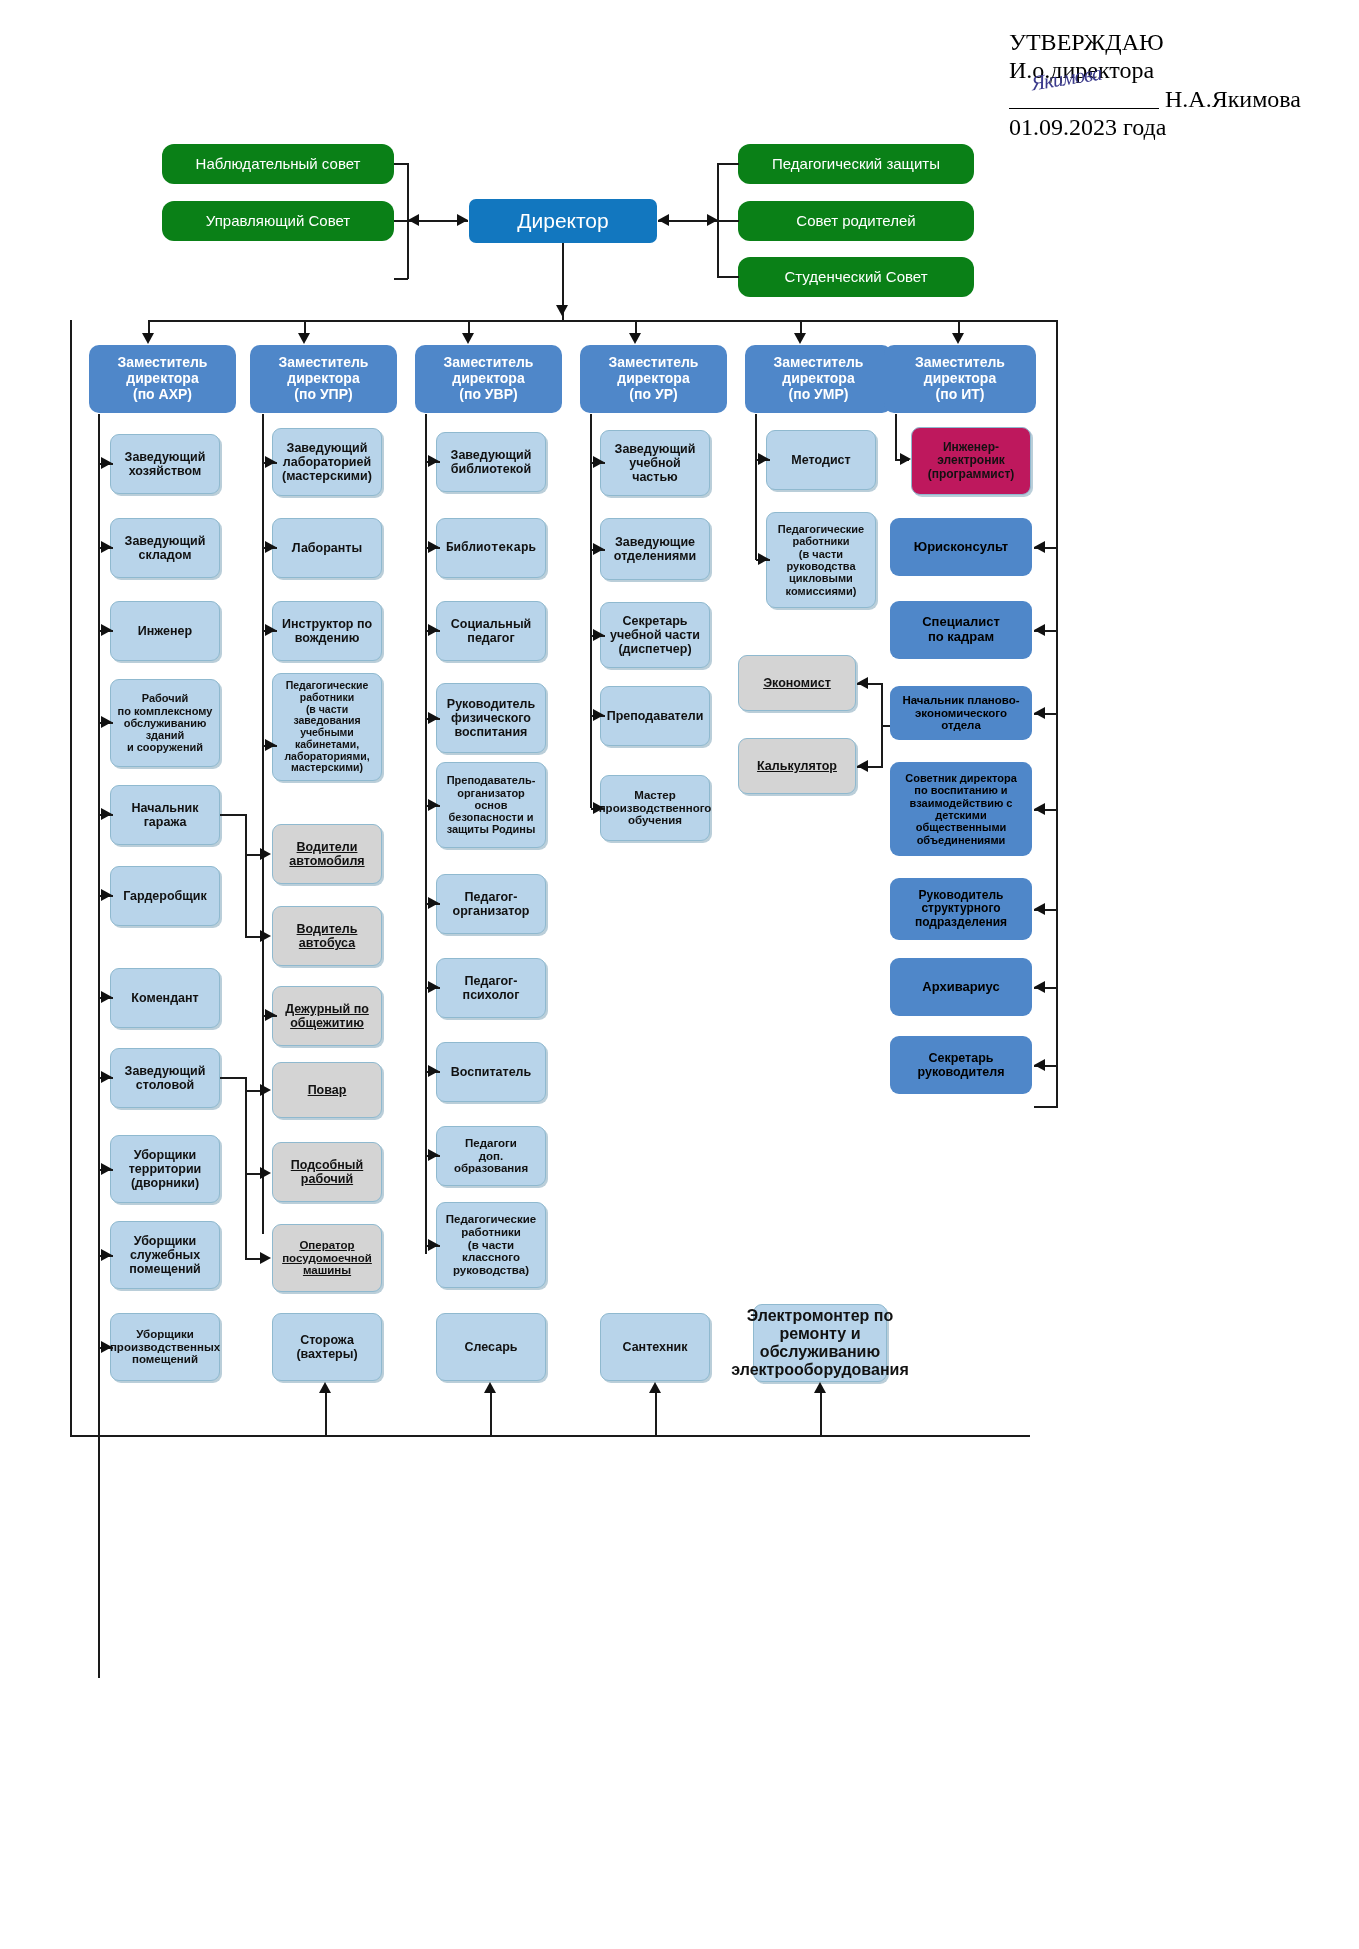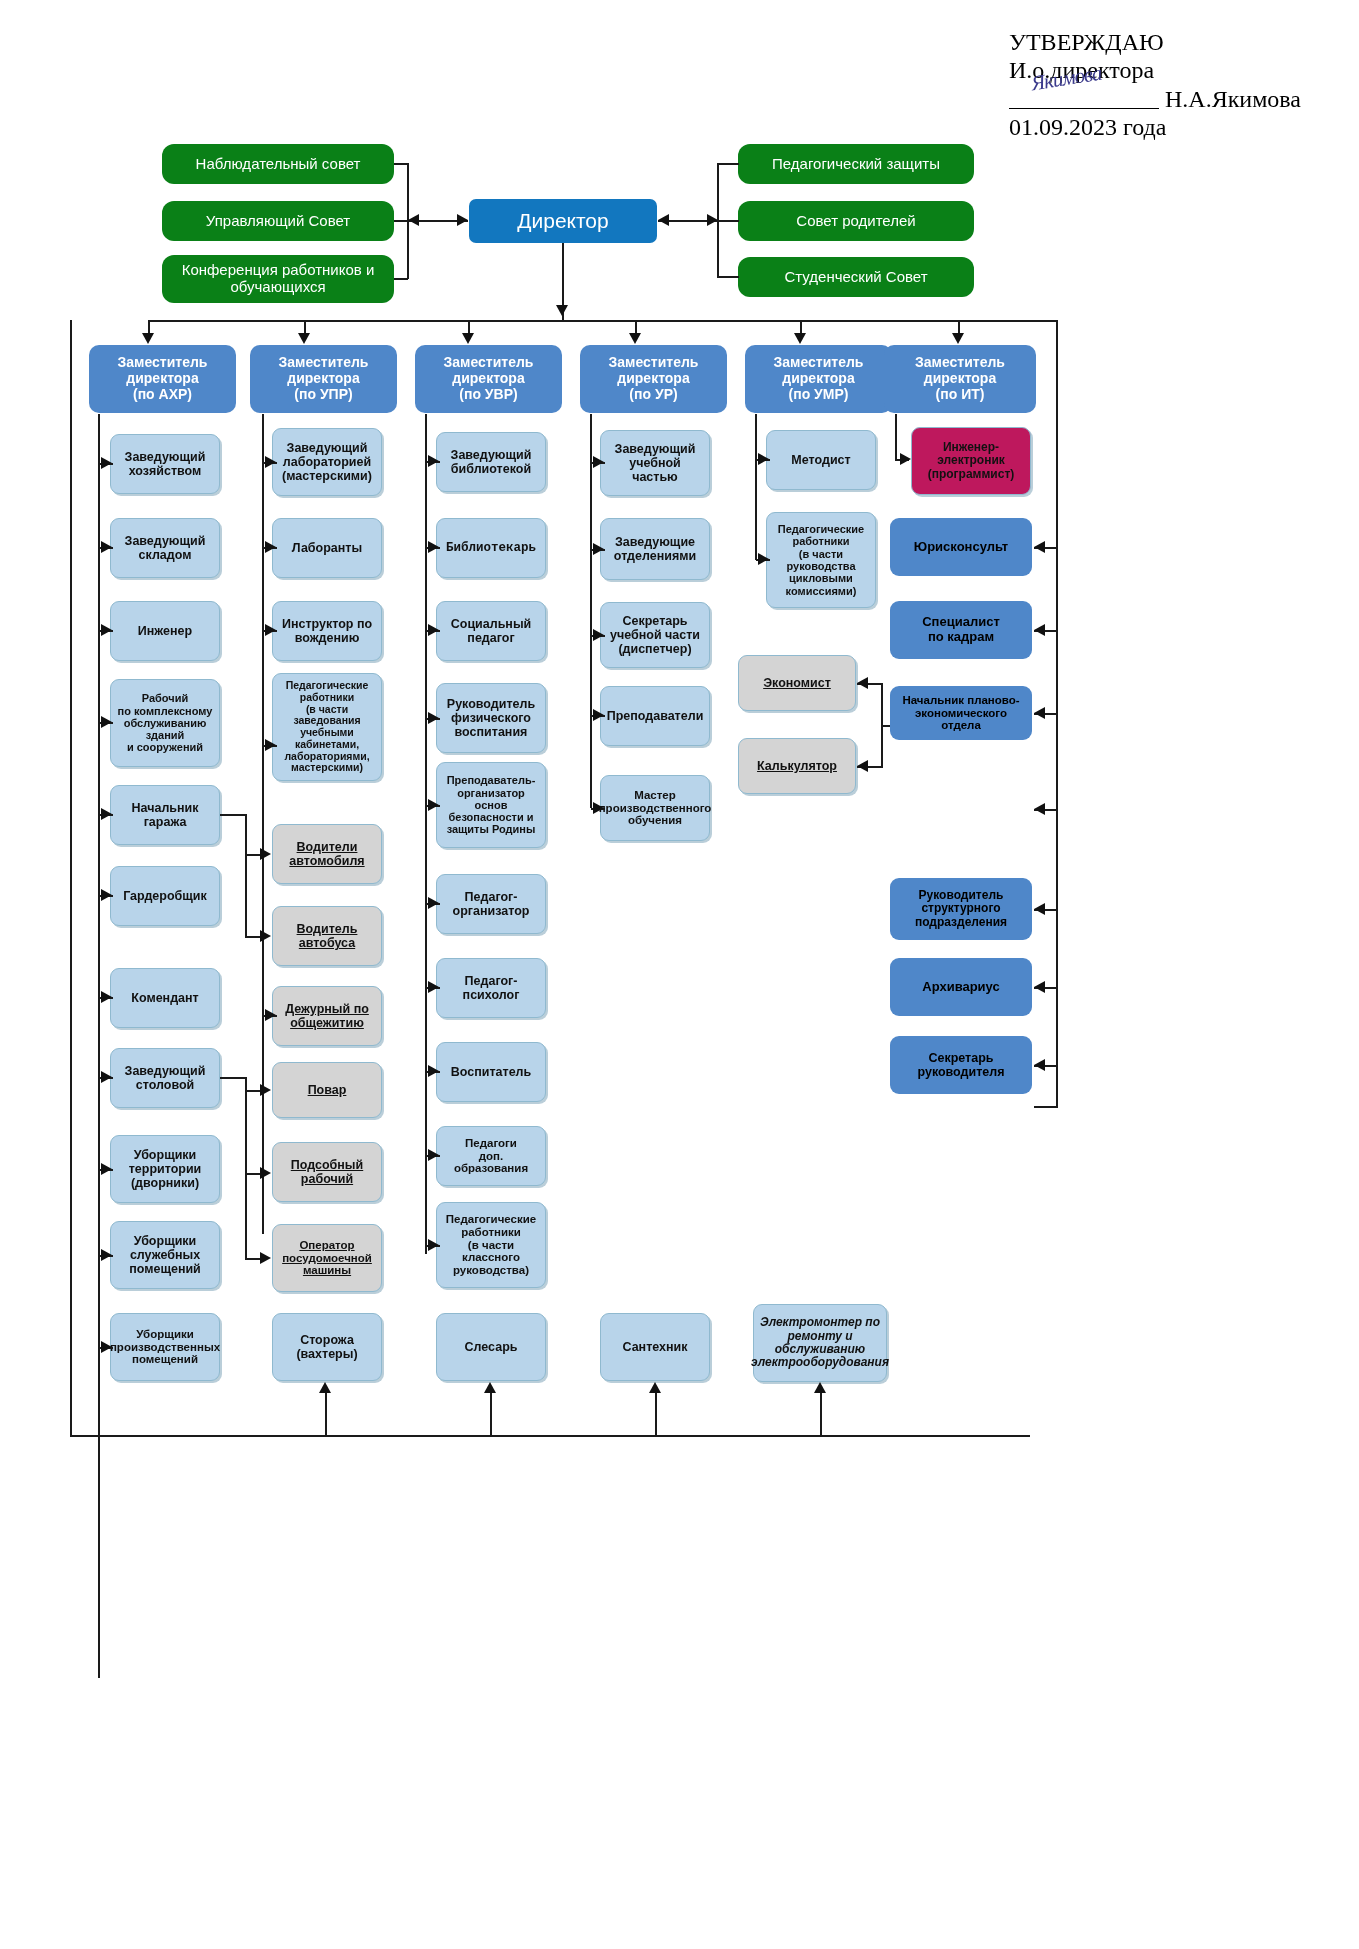--- a/index.html
+++ b/index.html
@@ -104,22 +104,20 @@
         <span class="rule"></span>
         <span class="sig-glyph">Якимова</span>
       </span>
       <span>Н.А.Якимова</span>
     </div>
     <div class="ln">01.09.2023 года</div>
   </div>
 
   <div class="node green" style="left:162px; top:144px; width:232px; height:40px;">Наблюдательный совет</div>
   <div class="node green" style="left:162px; top:201px; width:232px; height:40px;">Управляющий  Совет</div>
-  <div class="node green" style="left:162px; top:255px; width:232px; height:48px;">Конференция работников и
-обучающихся</div>
 
   <div class="node director" style="left:469px; top:199px; width:188px; height:44px;">Директор</div>
 
   <div class="node green" style="left:738px; top:144px; width:236px; height:40px;">Педагогический защиты</div>
   <div class="node green" style="left:738px; top:201px; width:236px; height:40px;">Совет родителей</div>
   <div class="node green" style="left:738px; top:257px; width:236px; height:40px;">Студенческий Совет</div>
 
   <div class="ln-h" style="left:394px; top:163px; width:14px;"></div>
   <div class="ln-h" style="left:394px; top:220px; width:14px;"></div>
   <div class="ln-h" style="left:394px; top:278px; width:14px;"></div>
@@ -397,21 +395,21 @@
 (в части
 руководства
 цикловыми
 комиссиями)</div>
   <div class="ln-h" style="left:756px; top:559px; width:14px;"></div>
   <div class="arw right" style="left:758px; top:553px;"></div>
 
   <div class="node gray" style="left:738px; top:655px; width:118px; height:56px; font-size:12.5px;">Экономист</div>
   <div class="node gray" style="left:738px; top:738px; width:118px; height:56px; font-size:12.5px;">Калькулятор</div>
 
-  <div class="node lightblue" style="left:753px; top:1304px; width:134px; height:78px; font-size:12px;font-style:italic;">Электромонтер по
+  <div class="node lightblue" style="left:753px; top:1304px; width:134px; height:78px; font-size:16px;">Электромонтер по
 ремонту и
 обслуживанию
 электрооборудования</div>
 
   <div class="ln-h" style="left:857px; top:683px; width:26px;"></div>
   <div class="arw left" style="left:857px; top:677px;"></div>
   <div class="ln-h" style="left:857px; top:766px; width:26px;"></div>
   <div class="arw left" style="left:857px; top:760px;"></div>
   <div class="ln-v" style="left:881px; top:683px; height:83px;"></div>
   <div class="ln-h" style="left:881px; top:725px; width:12px;"></div>
@@ -422,20 +420,26 @@
 
   <div class="node palerblue" style="left:911px; top:427px; width:120px; height:68px; font-size:12px;">Инженер-
 электроник
 (программист)</div>
 
   <div class="node midblue" style="left:890px; top:518px; width:142px; height:58px; font-size:13px;">Юрисконсульт</div>
   <div class="node midblue" style="left:890px; top:601px; width:142px; height:58px; font-size:13px;">Специалист
 по кадрам</div>
   <div class="node midblue" style="left:890px; top:686px; width:142px; height:54px; font-size:11.5px;">Начальник планово-
 экономического отдела</div>
+  <div class="node midblue" style="left:890px; top:762px; width:142px; height:94px; font-size:11px;">Советник директора
+по воспитанию и
+взаимодействию с
+детскими
+общественными
+объединениями</div>
   <div class="node midblue" style="left:890px; top:878px; width:142px; height:62px; font-size:12px;">Руководитель
 структурного
 подразделения</div>
   <div class="node midblue" style="left:890px; top:958px; width:142px; height:58px; font-size:13px;">Архивариус</div>
   <div class="node midblue" style="left:890px; top:1036px; width:142px; height:58px; font-size:12.5px;">Секретарь
 руководителя</div>
 
   <div class="ln-v" style="left:1056px; top:320px; height:788px;"></div>
   <div class="ln-h" style="left:1034px; top:547px; width:23px;"></div>
   <div class="arw left" style="left:1034px; top:541px;"></div>

